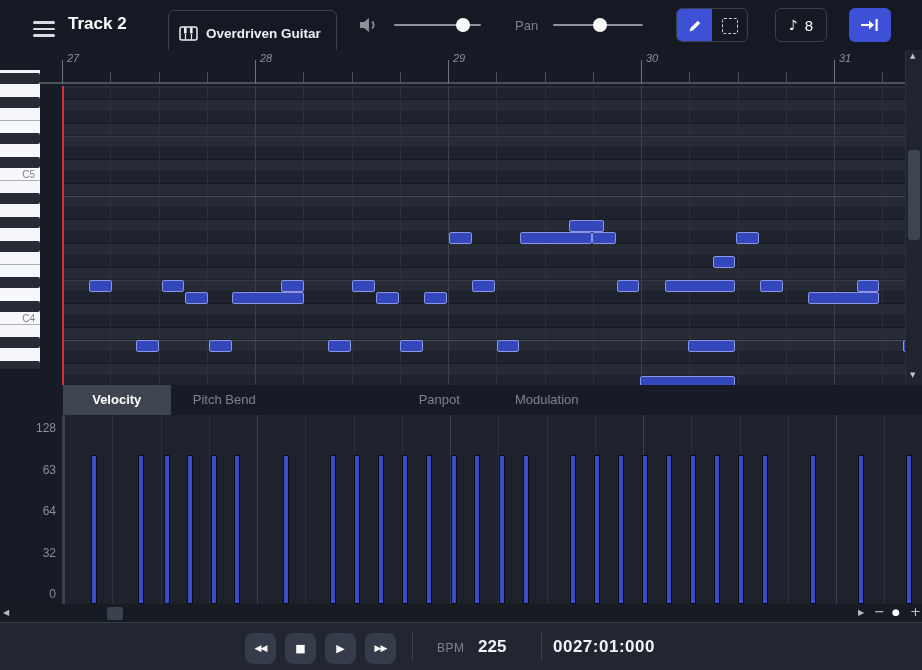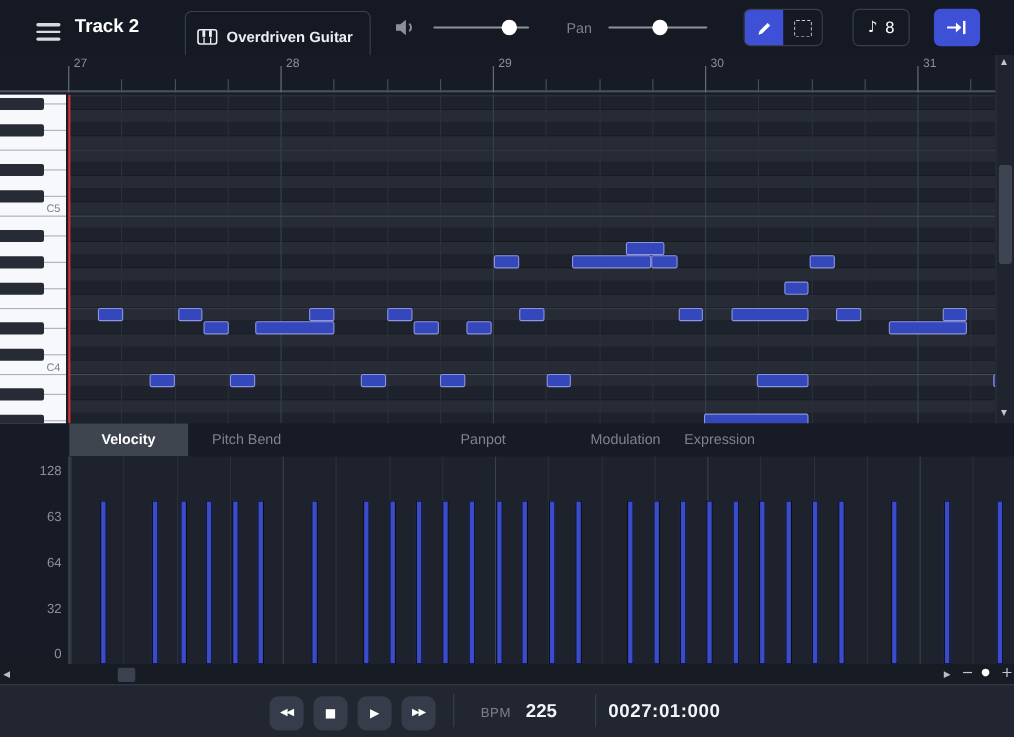--- a/index.html
+++ b/index.html
@@ -21,23 +21,23 @@
   .toolhalf{width:36px;height:34px;display:flex;align-items:center;justify-content:center;cursor:pointer;}
   #marquee-box{width:14px;height:14px;border:1.6px dashed #c9cdd4;border-radius:2px;}
   #durgroup{left:775px;top:8px;width:52px;height:34px;justify-content:center;gap:7px;cursor:pointer;}
   #durgroup .glyph{font-size:14px;color:#fff;}
   #dur-val{font-size:15px;color:#fff;}
   #jumpbtn{left:849px;top:8px;width:42px;height:34px;border-radius:6px;display:flex;align-items:center;justify-content:center;cursor:pointer;}
   
   #ruler{left:0;top:50px;width:922px;height:34px;background:#171b25;border-bottom:2px solid #4a505c;cursor:pointer;}
   .mtick{top:10px;width:1px;height:24px;background:#70757f;}
   .btick{top:22px;width:1px;height:12px;background:#4b515c;}
-  .mnum{top:2px;font-size:11px;color:#8a8f98;}
-  
-  #keys{left:0;top:86px;width:60px;height:299px;background:#f6f8fb;overflow:hidden;cursor:pointer;}
+  .mnum{top:2px;font-size:11px;color:#8a8f98;font-style:italic;}
+  
+  #keys{left:0;top:70px;width:40px;height:299px;background:#f6f8fb;overflow:hidden;cursor:pointer;}
   .bkey{left:0;width:40px;height:11px;background:#262b36;border-radius:0 2px 2px 0;}
   .kline{background:#a9afbb;height:1px;}
   .klabel{right:5px;font-size:10px;color:#7d828c;}
   #grid{left:62px;top:86px;width:843px;height:299px;overflow:hidden;background:#262b35;cursor:crosshair;}
   .row{left:0;width:843px;height:12px;border-bottom:1px solid rgba(0,0,0,.22);}
   .row.black{background:#1d222c;} .row.white{background:#262b35;}
   .vline{top:0;width:1px;height:299px;background:#2b303c;}
   .vline.measure{background:#3a414e;}
   .efline{left:0;width:843px;height:1px;background:#343a47;}
   .octline{left:0;width:843px;height:1px;background:#454b59;}
@@ -272,22 +272,21 @@
   <div id="vscroll" class="abs">
     <div class="abs glyph sarrow" style="left:4px;top:3px;">▲</div>
     <div id="vthumb" class="abs"></div>
     <div class="abs glyph sarrow" style="left:4px;top:322px;">▼</div>
   </div>
 
   <div id="tabs" class="abs">
       <div class="abs tab" style="left: 170.5px; width: 107.5px;">Pitch Bend</div>
       <div class="abs tab active" style="left: 63px; width: 107.5px;">Velocity</div>
       <div class="abs tab" style="left: 385.5px; width: 107.5px;">Panpot</div>
-      <div class="abs tab" style="left: 493px; width: 107.5px; text-align: right;">Modulation</div>
-      <div class="abs tab" style="left: 600.5px; width: 107.5px;">Expression</div>
+      <div class="abs tab" style="left: 493px; width: 107.5px;">Modulation</div>
     </div>
 
   <div id="chartstrip" class="abs">
     <div id="ylabels"></div>
     <div id="chart" class="abs">
         <div class="abs cvline measure" style="left: 0px;"></div>
         <div class="abs cvline" style="left: 48.25px;"></div>
         <div class="abs cvline" style="left: 96.5px;"></div>
         <div class="abs cvline" style="left: 144.75px;"></div>
         <div class="abs cvline measure" style="left: 193px;"></div>

